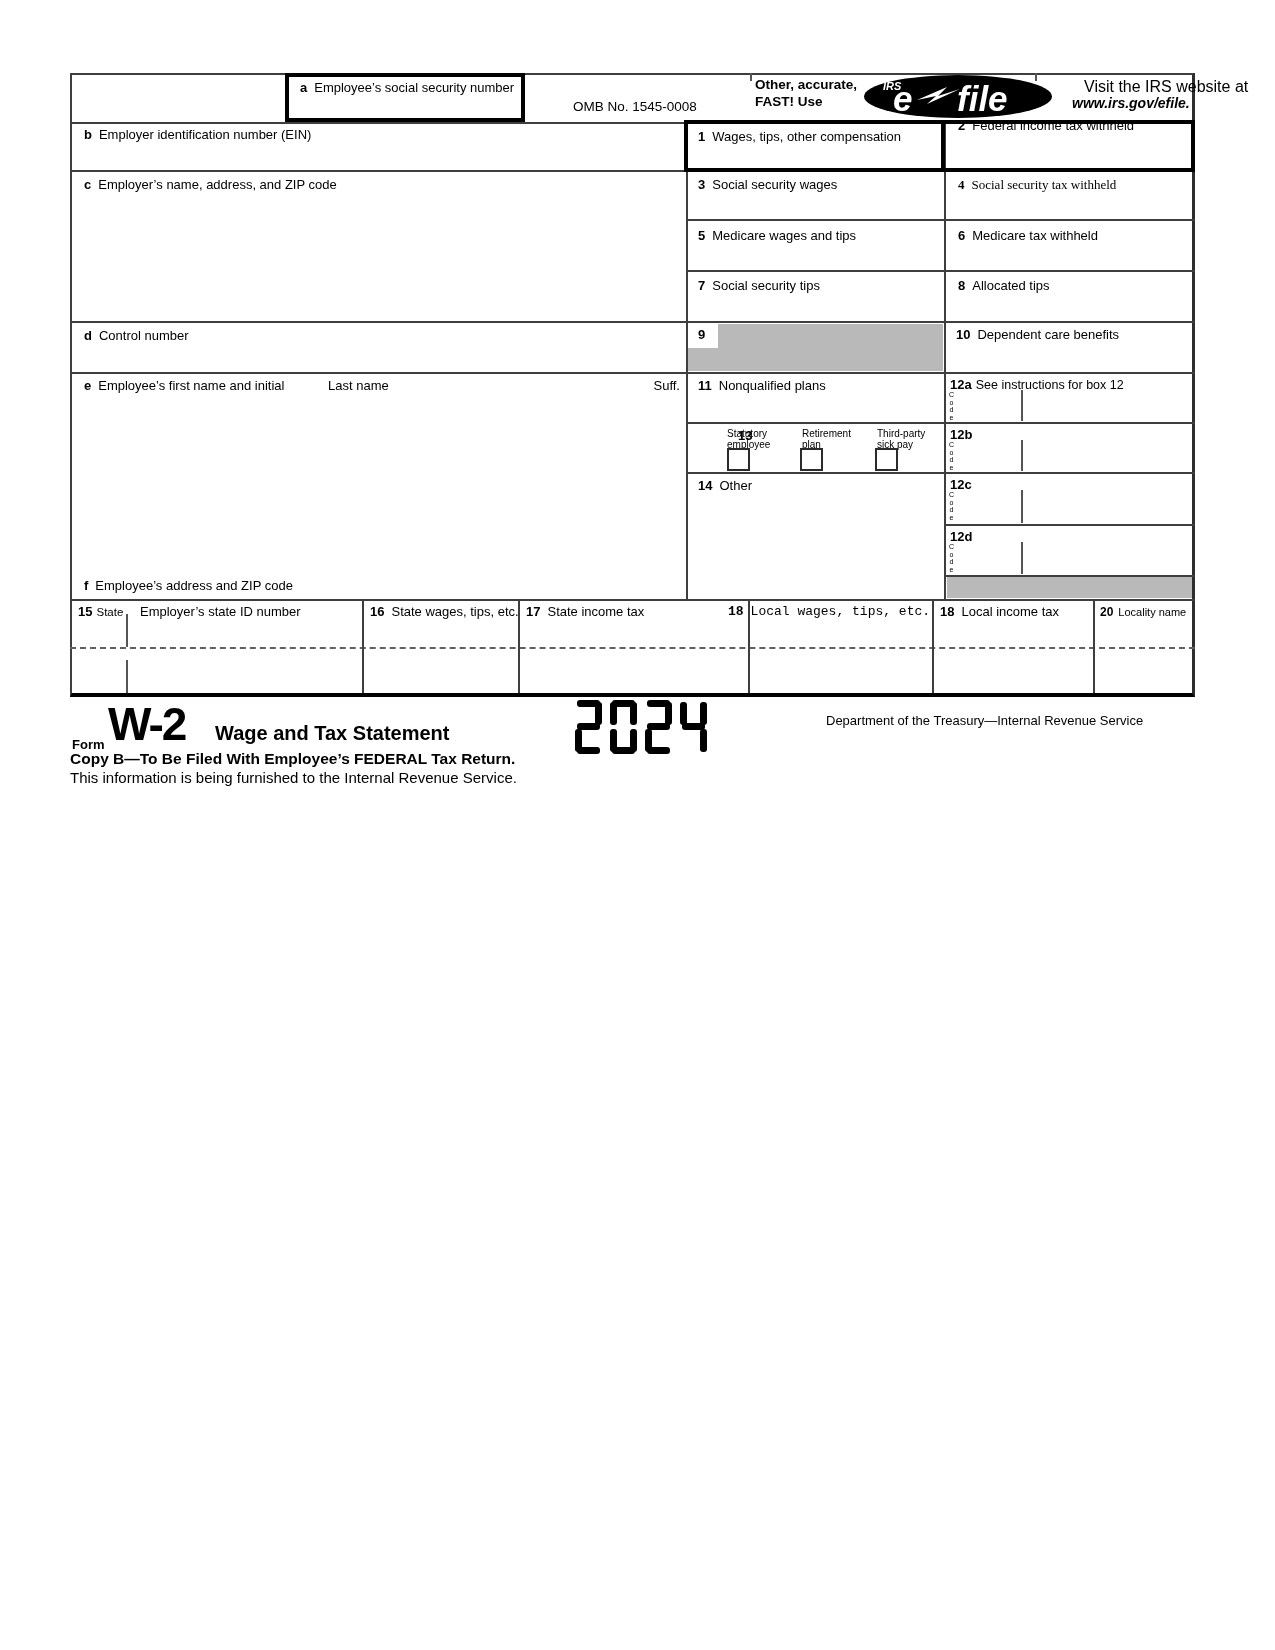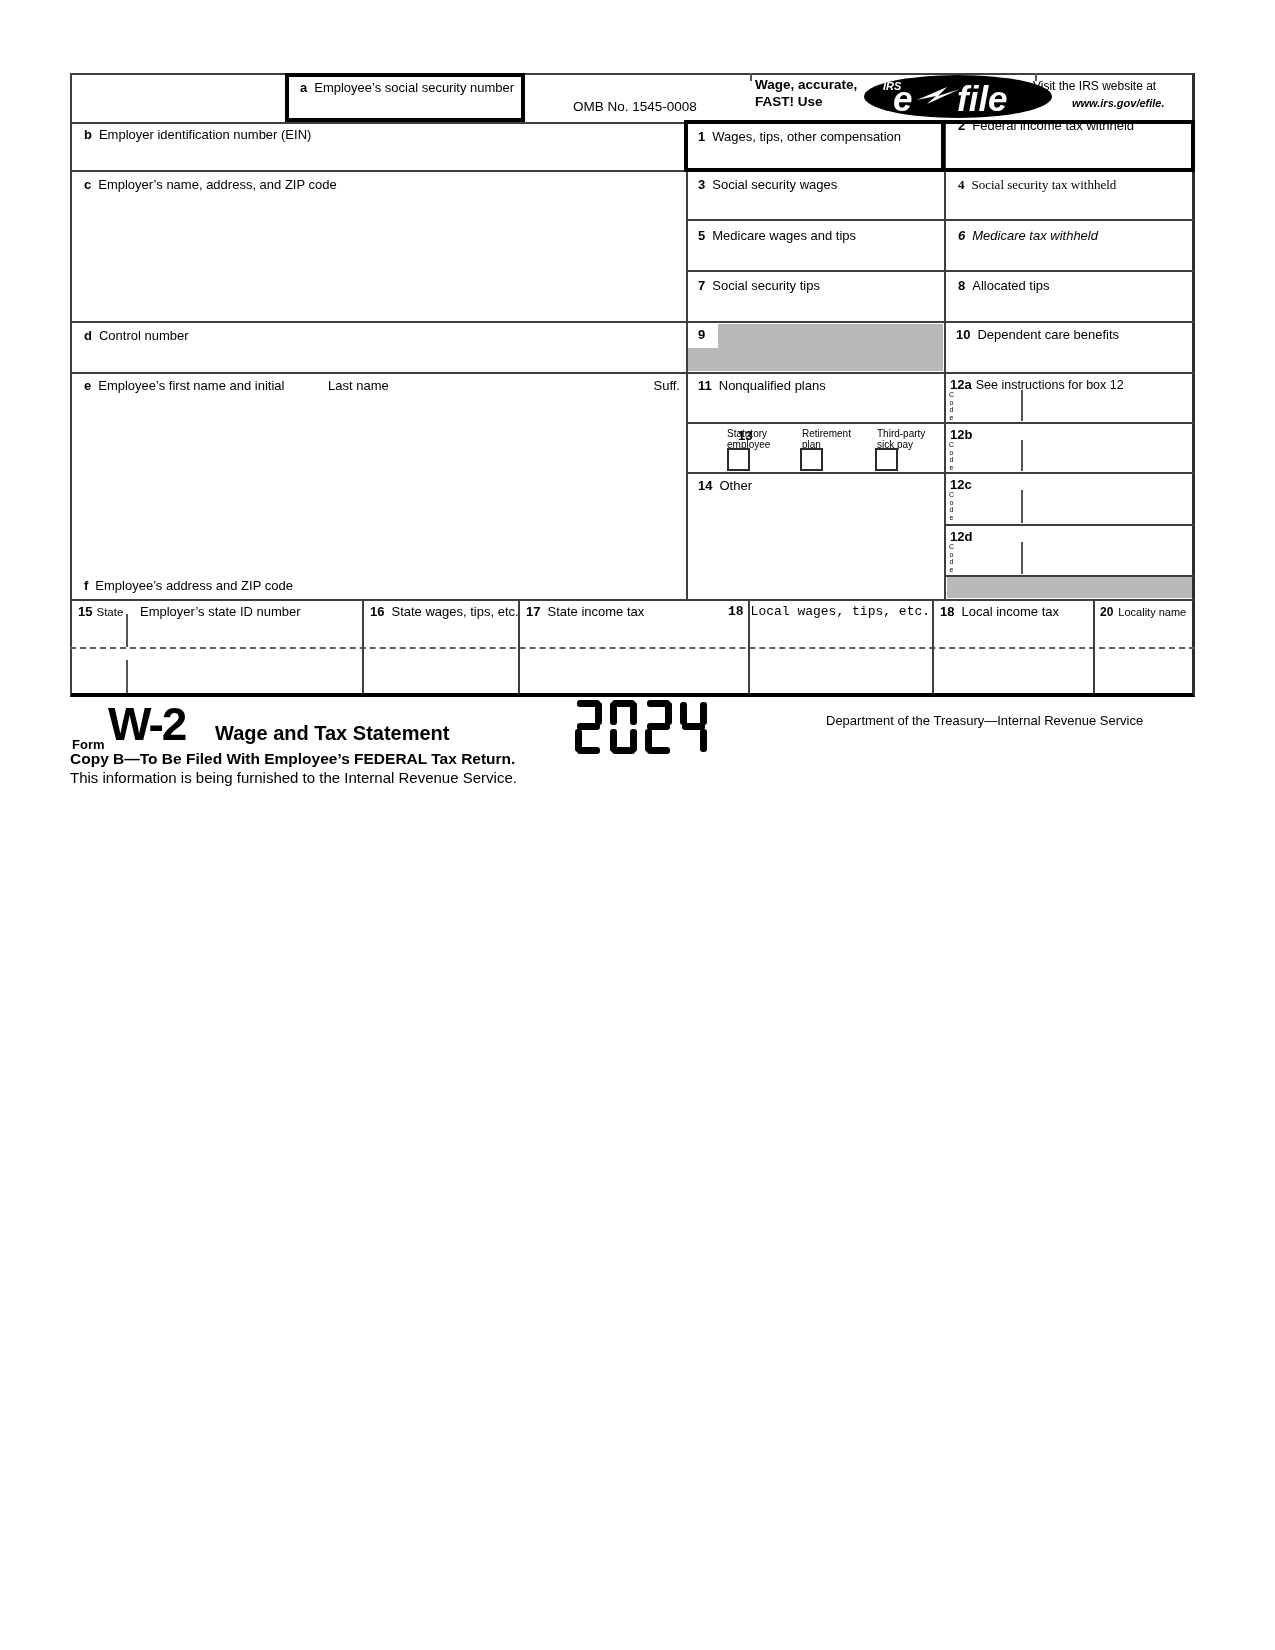--- a/index.html
+++ b/index.html
@@ -118,33 +118,33 @@
   <div class="tick" style="left:1021px;top:542px;width:2px;height:32px;"></div>
 
   <div class="thick" style="left:285px;top:73px;width:240px;height:49px;"></div>
   <div class="thick" style="left:684px;top:120px;width:511px;height:52px;"></div>
   <div class="abs" style="left:941px;top:120px;width:4px;height:52px;background:#000;"></div>
 
   <div class="lbl" style="left:300px;top:80px;text-align:right;">
     <span class="n">a</span><span>Employee’s social security number</span>
   </div>
   <div class="lbl" style="left:573px;top:99px;font-size:13.5px;">OMB No. 1545-0008</div>
-  <div class="lbl bold" style="left:755px;top:77px;font-size:13.5px;">Wage, accurate,</div>
+  <div class="lbl bold" style="left:755px;top:77px;font-size:13.5px;">Other, accurate,</div>
   <div class="lbl bold" style="left:755px;top:94px;font-size:13.5px;">FAST! Use</div>
 
   <svg class="abs" style="left:863px;top:74px;" width="190" height="45" viewBox="0 0 190 45">
     <ellipse cx="95" cy="22.5" rx="94" ry="21.5" fill="#000"></ellipse>
     <text x="20" y="16" font-size="11" font-weight="bold" font-style="italic" fill="#fff">IRS</text>
     <text x="30" y="37" font-size="35" font-weight="bold" font-style="italic" fill="#fff">e</text>
     <path d="M54,26 L84,13 L75,22 L97,15 L64,30 L73,22 Z" fill="#fff"></path>
     <text x="94" y="37" font-size="35" font-weight="bold" font-style="italic" fill="#fff">file</text>
   </svg>
 
-  <div class="lbl" style="left:1033px;top:79px;font-size:12px;">Visit the IRS website at</div>
-  <div class="lbl bi" style="left:1072px;top:96px;font-size:11px;">www.irs.gov/efile.</div>
+  <div class="lbl" style="left:1084px;top:79px;font-size:16px;">Visit the IRS website at</div>
+  <div class="lbl bi" style="left:1072px;top:96px;font-size:14px;">www.irs.gov/efile.</div>
 
   <div class="lbl" style="left:84px;top:127px;">
     <span class="n">b</span><span>Employer identification number (EIN)</span>
   </div>
   <div class="lbl" style="left:84px;top:177px;">
     <span class="n">c</span><span>Employer’s name, address, and ZIP code</span>
   </div>
   <div class="lbl" style="left:84px;top:328px;">
     <span class="n">d</span><span>Control number</span>
   </div>
@@ -165,21 +165,21 @@
   </div>
   <div class="lbl" style="left:698px;top:177px;">
     <span class="n">3</span><span>Social security wages</span>
   </div>
   <div class="lbl" style="left:958px;top:177px;font-family:Liberation Serif, serif;">
     <span class="n">4</span><span>Social security tax withheld</span>
   </div>
   <div class="lbl" style="left:698px;top:228px;">
     <span class="n">5</span><span>Medicare wages and tips</span>
   </div>
-  <div class="lbl" style="left:958px;top:228px;font-style:italic;">
+  <div class="lbl" style="left:958px;top:228px;">
     <span class="n">6</span><span>Medicare tax withheld</span>
   </div>
   <div class="lbl" style="left:698px;top:278px;">
     <span class="n">7</span><span>Social security tips</span>
   </div>
   <div class="lbl" style="left:958px;top:278px;">
     <span class="n">8</span><span>Allocated tips</span>
   </div>
   <div class="lbl" style="left:698px;top:327px;">
     <span class="n">9</span>

